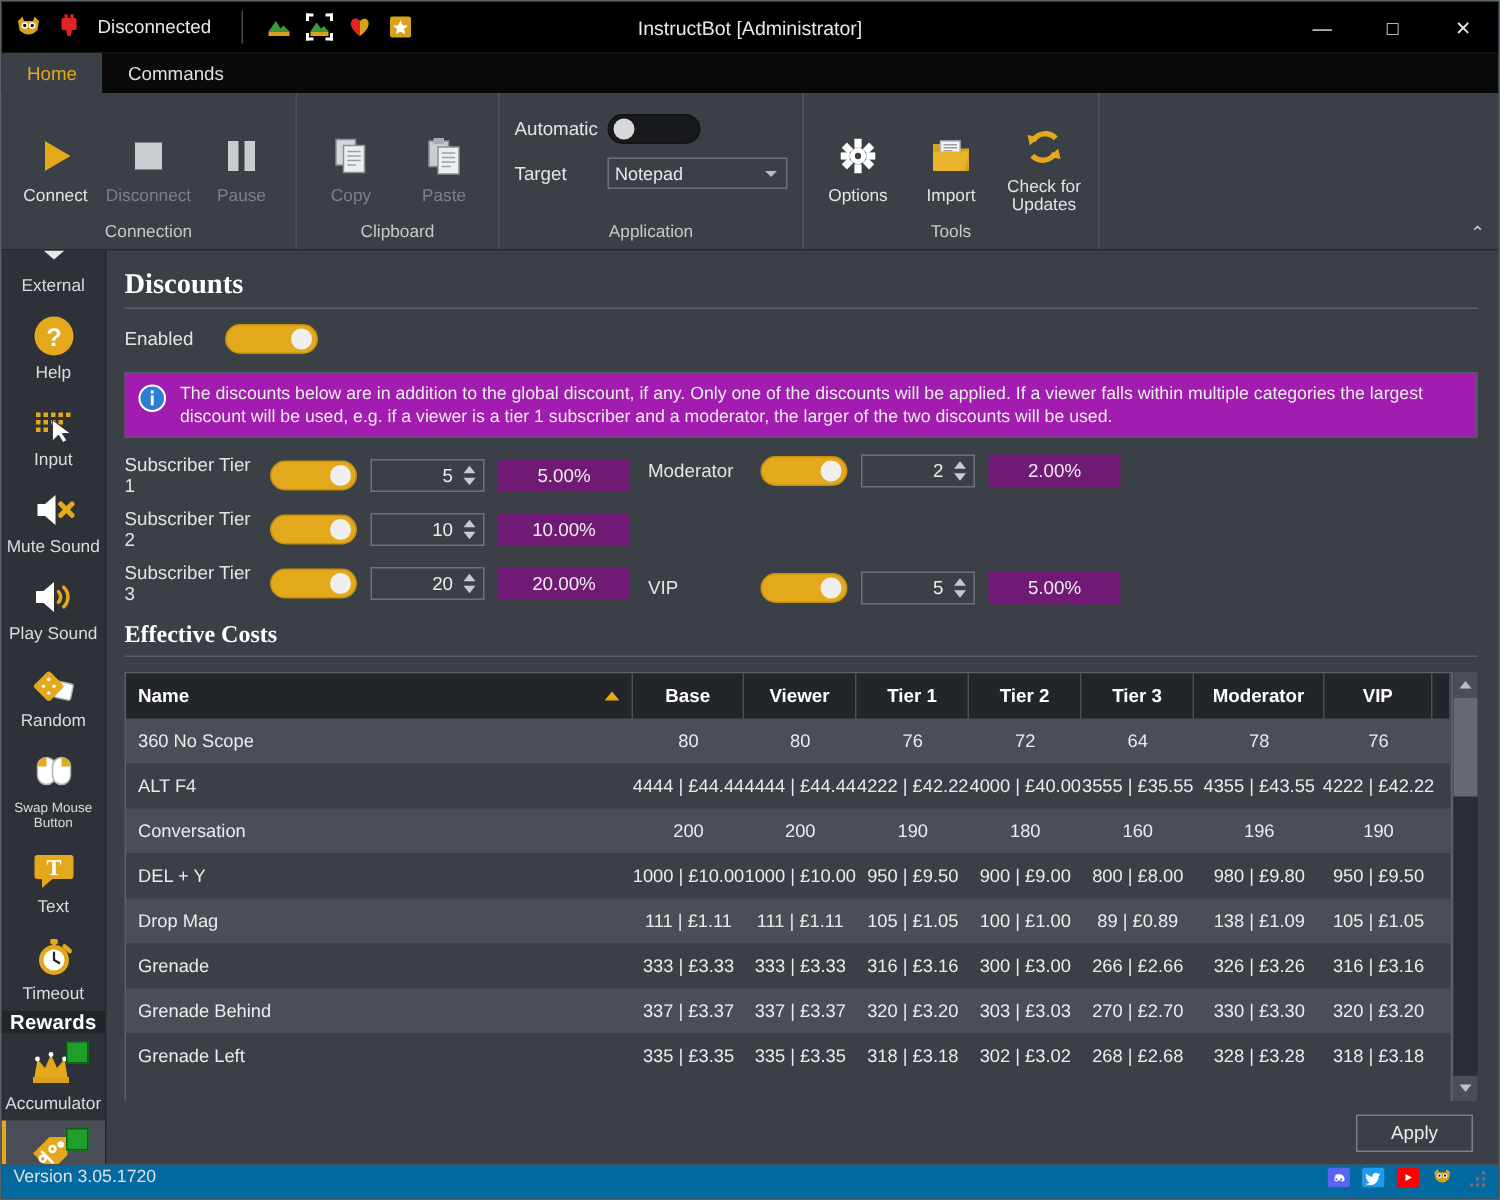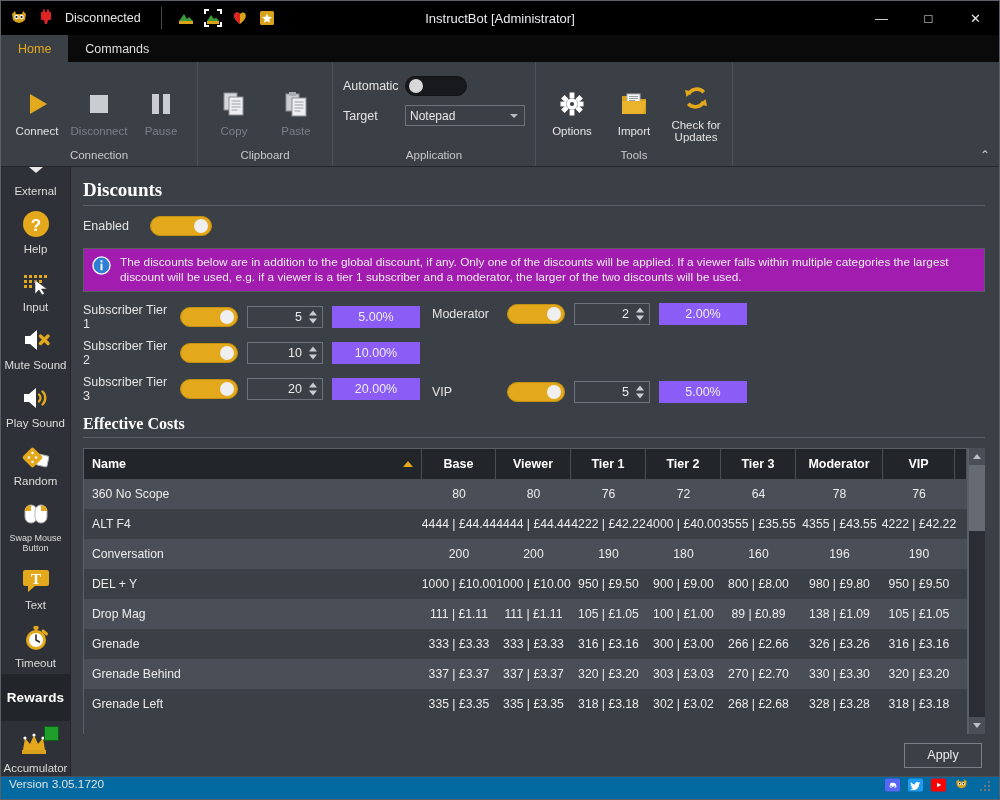--- a/index.html
+++ b/index.html
@@ -120,21 +120,21 @@
   .side-item .slbl {
     font-size: 11.5px; color: #dcdcdc; text-align: center; line-height: 12px;
   }
   .side-item .slbl.tiny { font-size: 9px; line-height: 10px; }
   .side-item.selected { background: #4a4e57; }
   .side-item.selected::before {
     content:""; position:absolute; left:0; top:0; bottom:0; width:3px; background:#e3a81c;
   }
   .side-head {
     background: #222529; color: #ffffff; font-size: 13.5px; font-weight: bold;
-    text-align: center; padding: 16px 0; letter-spacing: .2px;
+    text-align: center; padding: 0 0; letter-spacing: .2px;
   }
   .sicon { width: 34px; height: 34px; display:flex; align-items:center; justify-content:center; position:relative;}
   .badge-green {
     position: absolute; right: -6px; top: 0px; width: 15px; height: 15px; background: #1f9e2c;
     border: 1px solid #0d5e17;
   }
 
   
   .content {
     flex: 1; background: #3b3f46; padding: 12px 14px 0 12px;
@@ -171,21 +171,21 @@
     padding: 6px 8px; margin: 3px 0 11px 0;
   }
   .infobox .txt { font-size: 11.8px; color: #ececec; line-height: 15px; }
 
   .dgrid { display: flex; gap: 0; }
   .dcol { display: flex; flex-direction: column; gap: 8px; justify-content: space-between; }
   .drow { display: flex; align-items: center; gap: 9px; }
   .drow .dname { font-size: 12.5px; color: #e4e4e4; width: 88px; }
   .drow .dname.mod { width: 66px; }
   .pct {
-    width: 88px; height: 22px; background: #8b5cf6; color: #ececec;
+    width: 88px; height: 22px; background: #701a75; color: #ececec;
     font-size: 12.5px; display: flex; align-items: center; justify-content: center;
   }
 
   
   .tbl-wrap {
     flex: 1; display: flex; flex-direction: column; min-height: 0;
     margin-top: 4px;
   }
   .tbl {
     flex: 1; display: flex; flex-direction: column;

